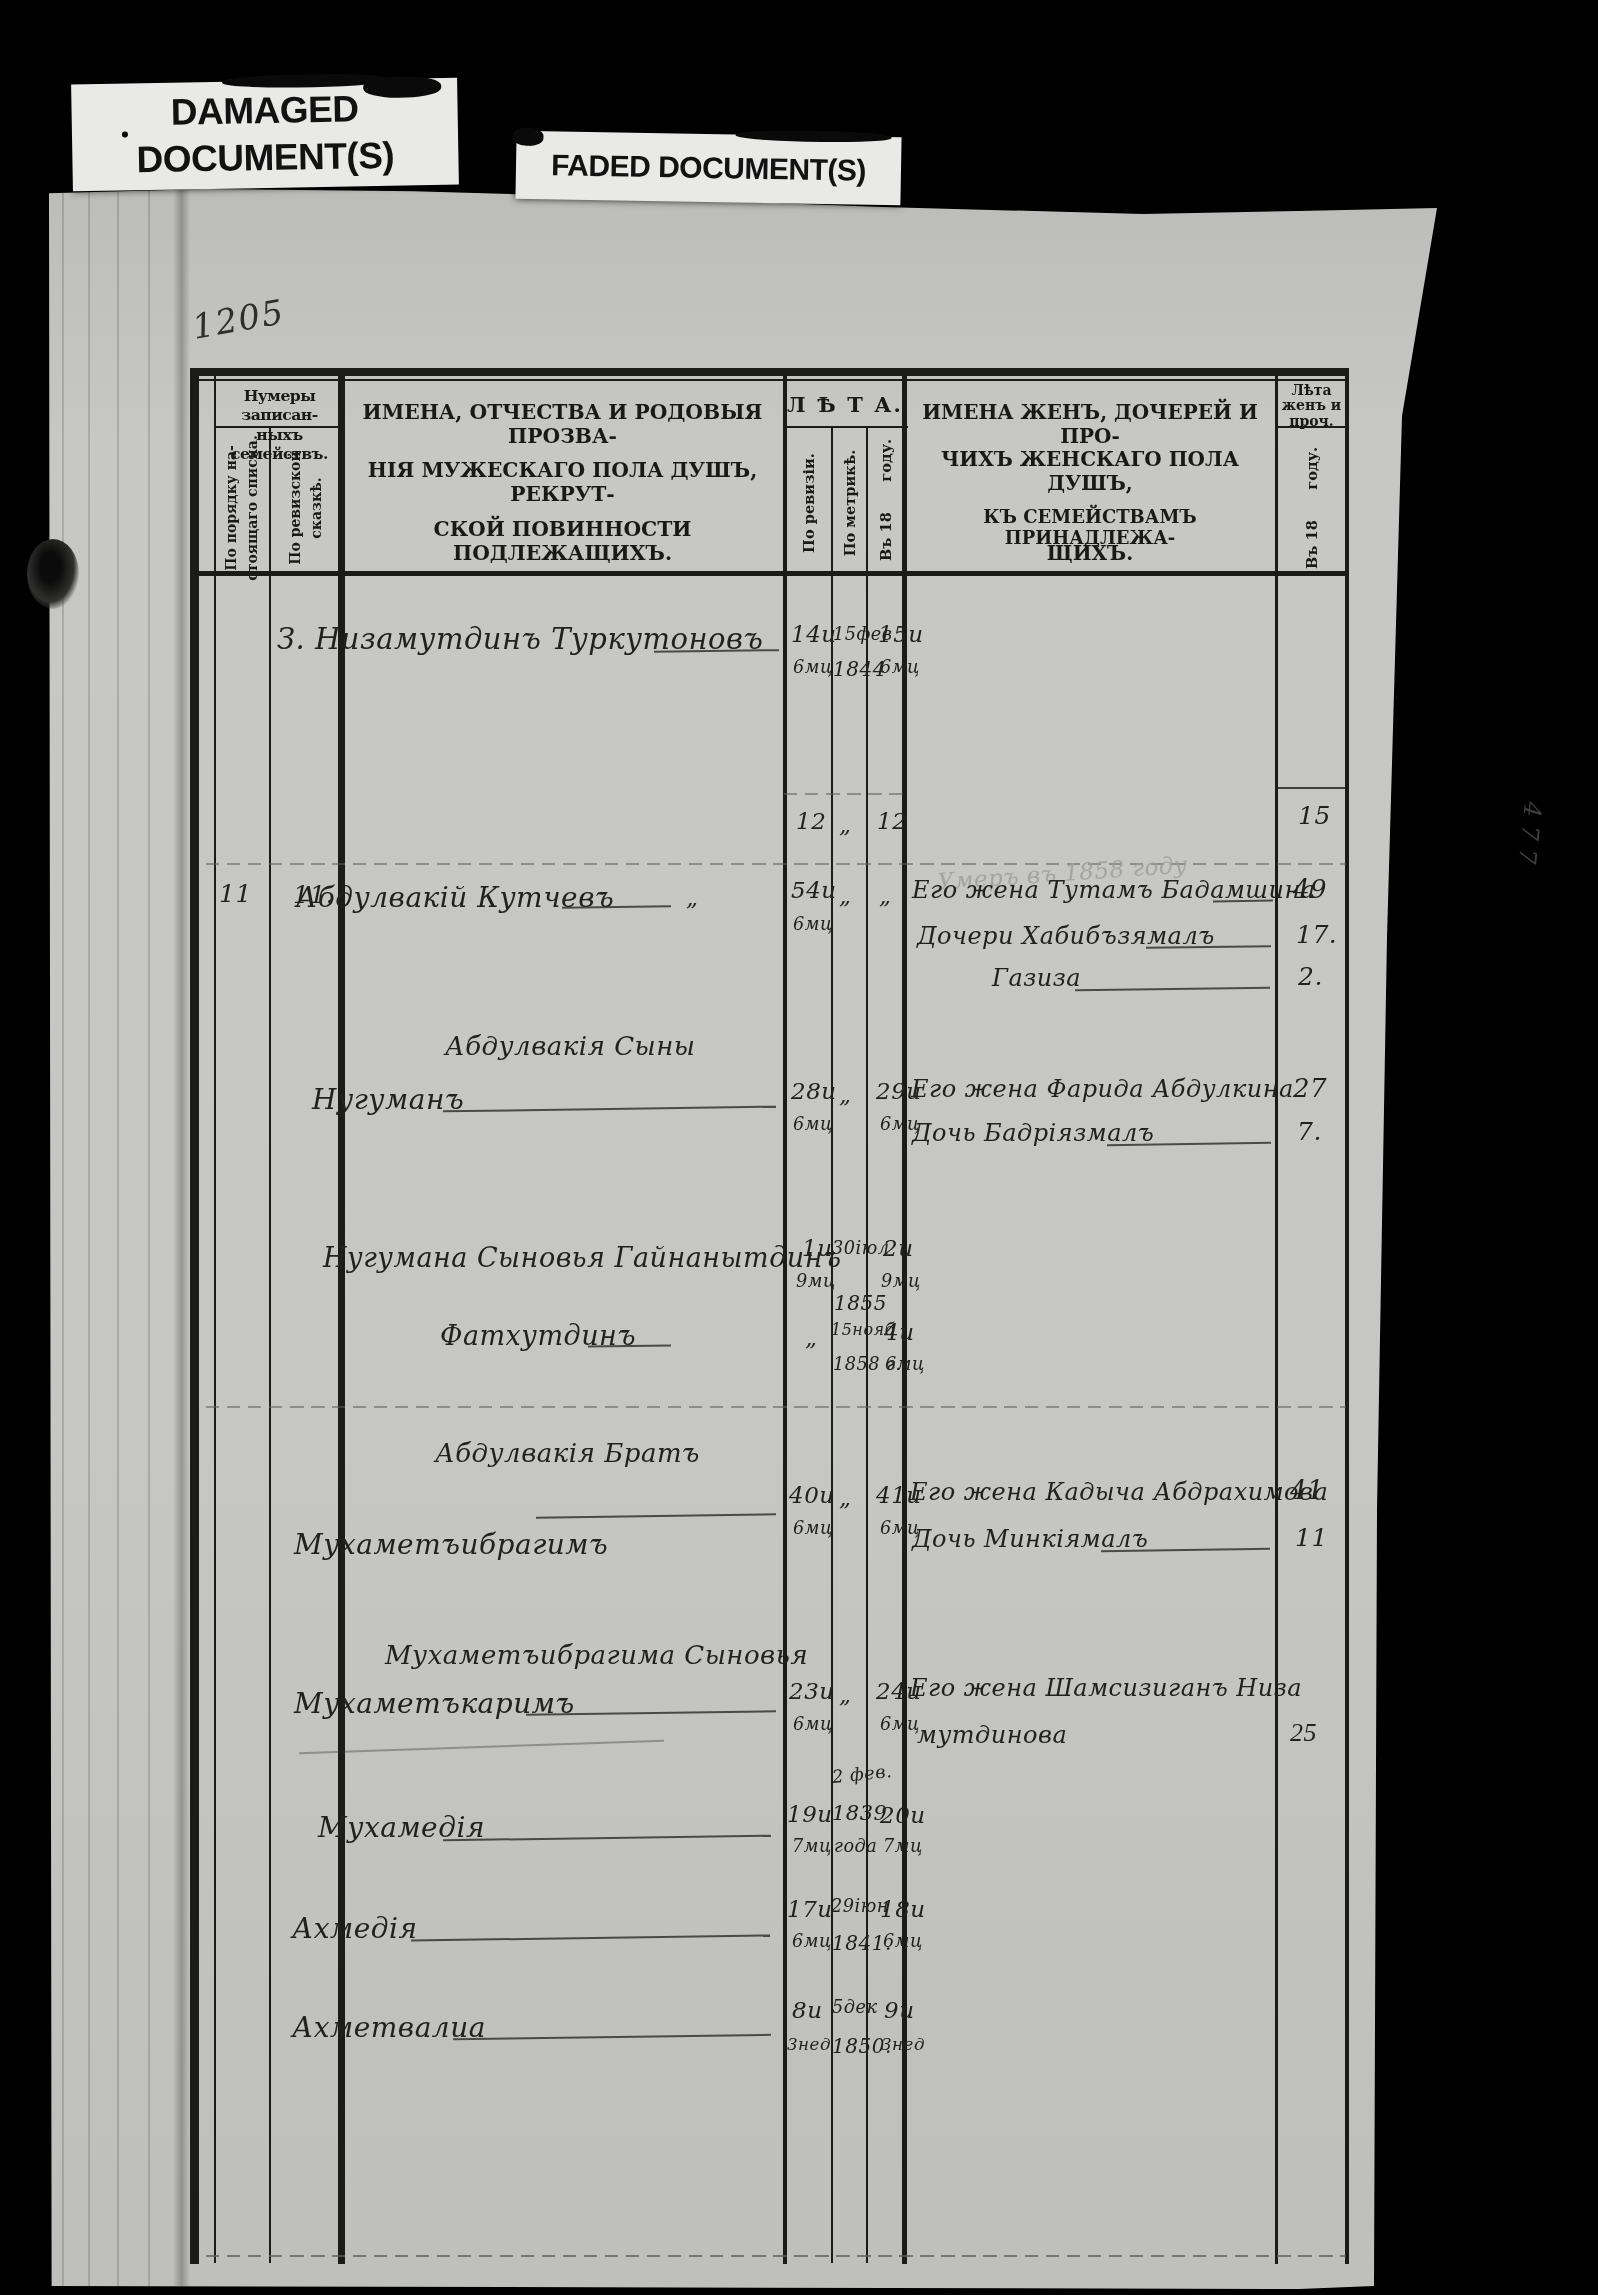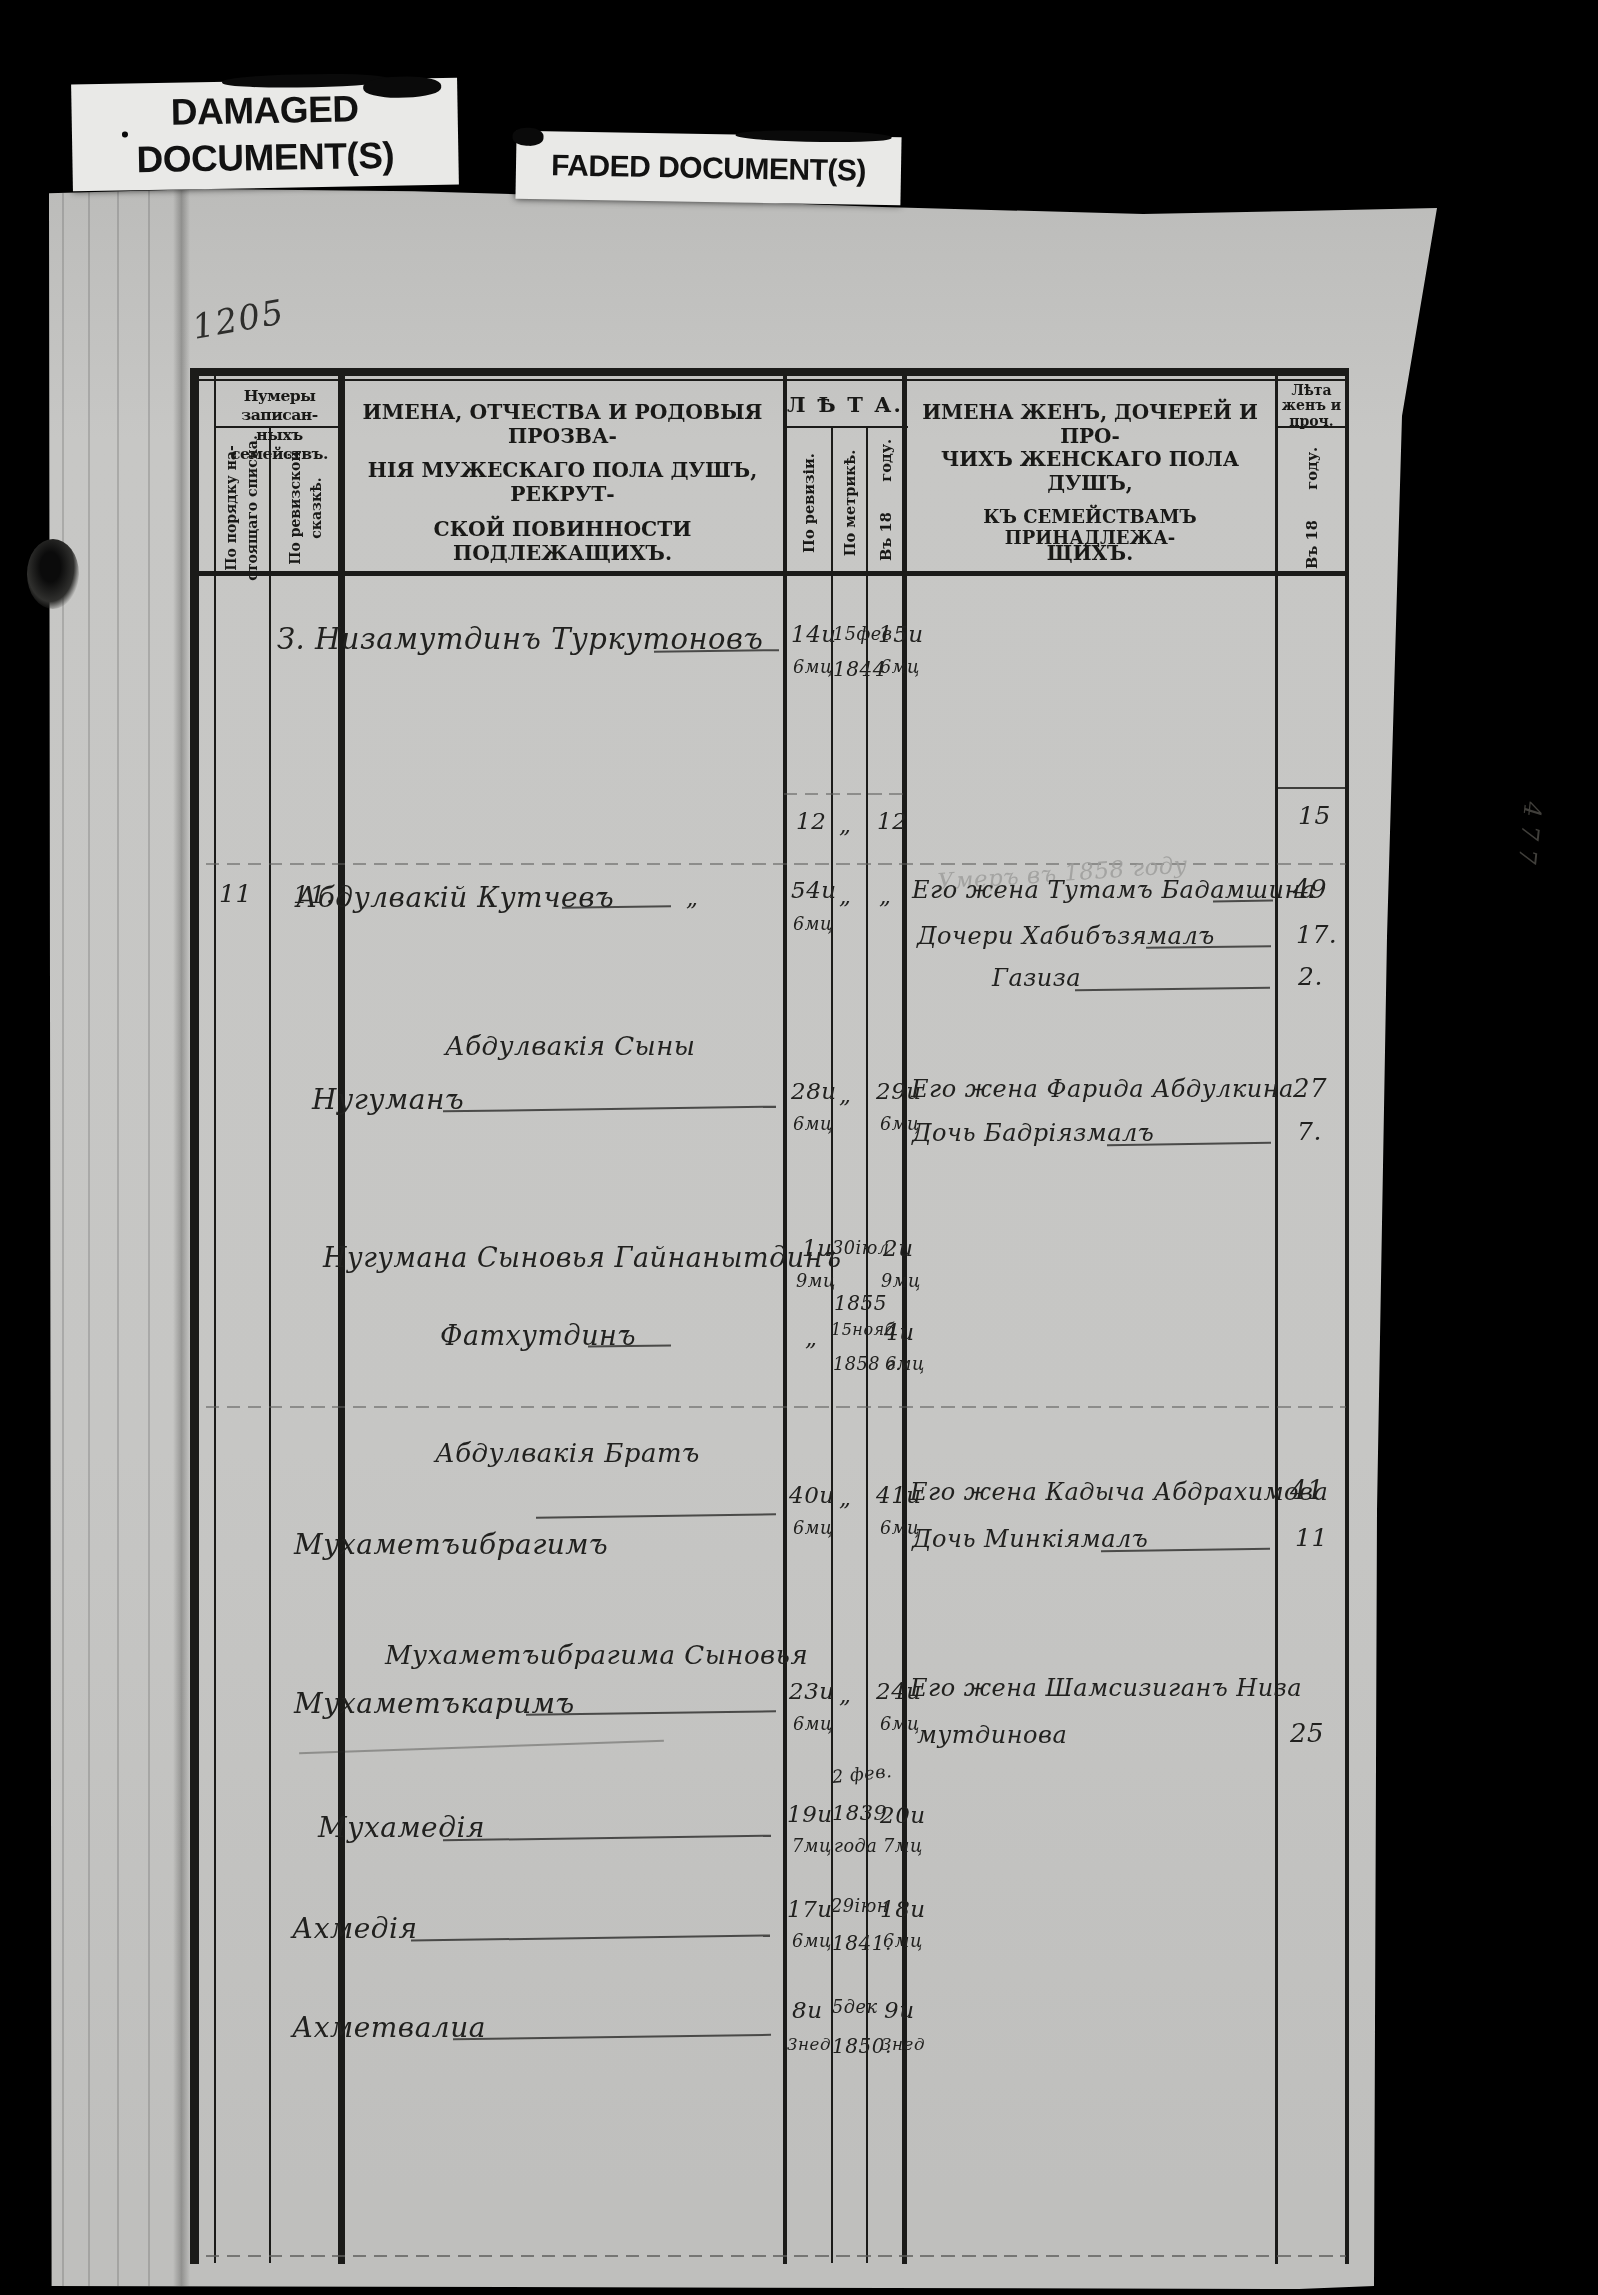--- a/index.html
+++ b/index.html
@@ -213,21 +213,21 @@
   <div class="hw" style="left:294px;top:1687px;font-size:28px;">Мухаметъкаримъ</div>
   <div class="dash" style="left:526px;top:1712px;width:250px;"></div>
   <div class="dash" style="left:299px;top:1746px;width:365px;opacity:.35;transform:rotate(-2deg);"></div>
   <div class="hw hw-age" style="left:789px;top:1678px;">23и</div>
   <div class="hw hw-sm" style="left:793px;top:1714px;">6мц</div>
   <div class="hw hw-age" style="left:839px;top:1682px;">„</div>
   <div class="hw hw-age" style="left:876px;top:1678px;">24и</div>
   <div class="hw hw-sm" style="left:880px;top:1714px;">6мц</div>
   <div class="hw" style="left:910px;top:1674px;font-size:24px;">Его жена Шамсизиганъ Низа</div>
   <div class="hw" style="left:917px;top:1721px;font-size:24px;">мутдинова</div>
-  <div class="hw" style="left:1290px;top:1718px;font-size:26px;">25</div>
+  <div class="hw" style="left:1290px;top:1718px;font-size:26px;font-family:Liberation Serif, serif;">25</div>
 
   <div class="hw hw-sm" style="left:832px;top:1764px;transform:rotate(-6deg);">2 фев.</div>
   <div class="hw" style="left:294px;top:1811px;font-size:28px;margin-left:24px;">Мухамедія</div>
   <div class="dash" style="left:443px;top:1837px;width:328px;"></div>
   <div class="hw hw-age" style="left:787px;top:1801px;">19и</div>
   <div class="hw hw-sm" style="left:792px;top:1836px;">7мц</div>
   <div class="hw hw-age" style="left:832px;top:1801px;font-size:21px;">1839</div>
   <div class="hw hw-sm" style="left:834px;top:1836px;">года</div>
   <div class="hw hw-age" style="left:880px;top:1802px;">20и</div>
   <div class="hw hw-sm" style="left:883px;top:1836px;">7мц</div>

